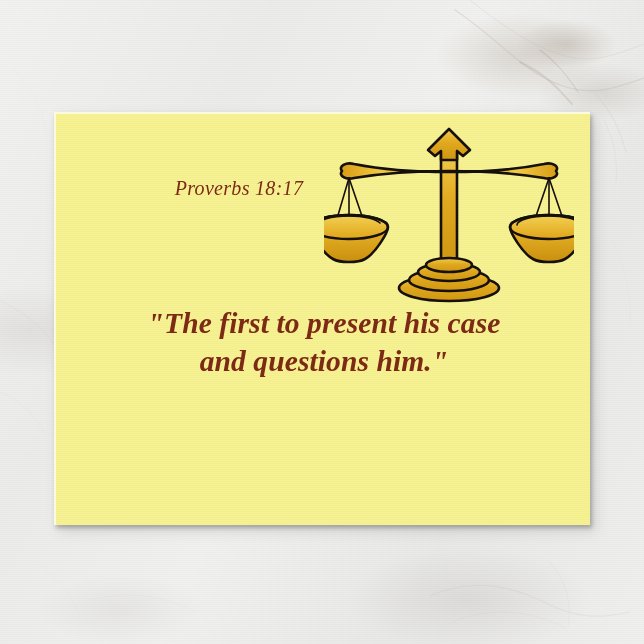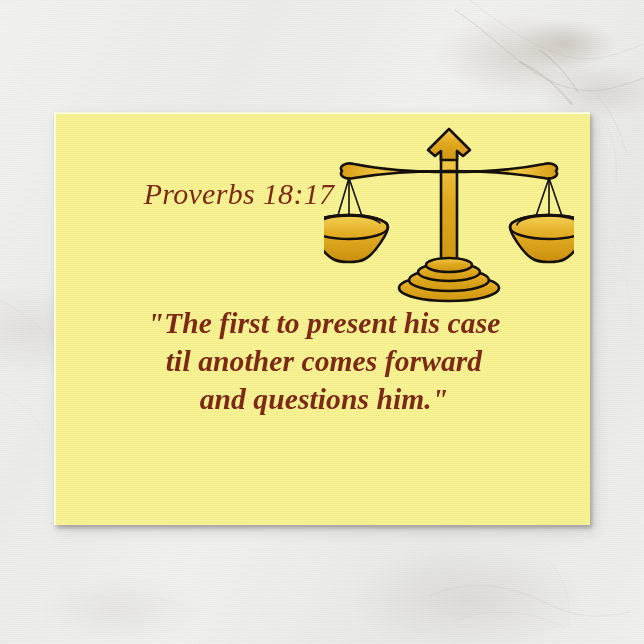--- a/index.html
+++ b/index.html
@@ -69,21 +69,21 @@
     pointer-events: none;
   }
 
   
   .verse-ref {
     position: absolute;
     left: 38px;
     top: 63px;
     width: 290px;
     text-align: center;
-    font-size: 30px;
+    font-size: 20px;
     font-style: italic;
     font-weight: normal;
     letter-spacing: 0.3px;
     color: #7c2a16;
     white-space: nowrap;
   }
 
   
   .quote {
     position: absolute;
@@ -227,17 +227,16 @@
             <ellipse cx="125" cy="154" rx="40" ry="11" fill="url(#gold)"></ellipse>
             <ellipse cx="125" cy="146" rx="31" ry="9" fill="url(#gold)"></ellipse>
             <ellipse cx="125" cy="139" rx="23" ry="7" fill="url(#gold)"></ellipse>
           </g>
         </g>
       </svg>
     </div>
 
     <div class="quote">
       <span class="ln">"The first to present his case</span>
-      <span class="ln">til another comes forward</span>
       <span class="ln">and questions him."</span>
     </div>
   </div>
 </div>
 
 </body></html>

